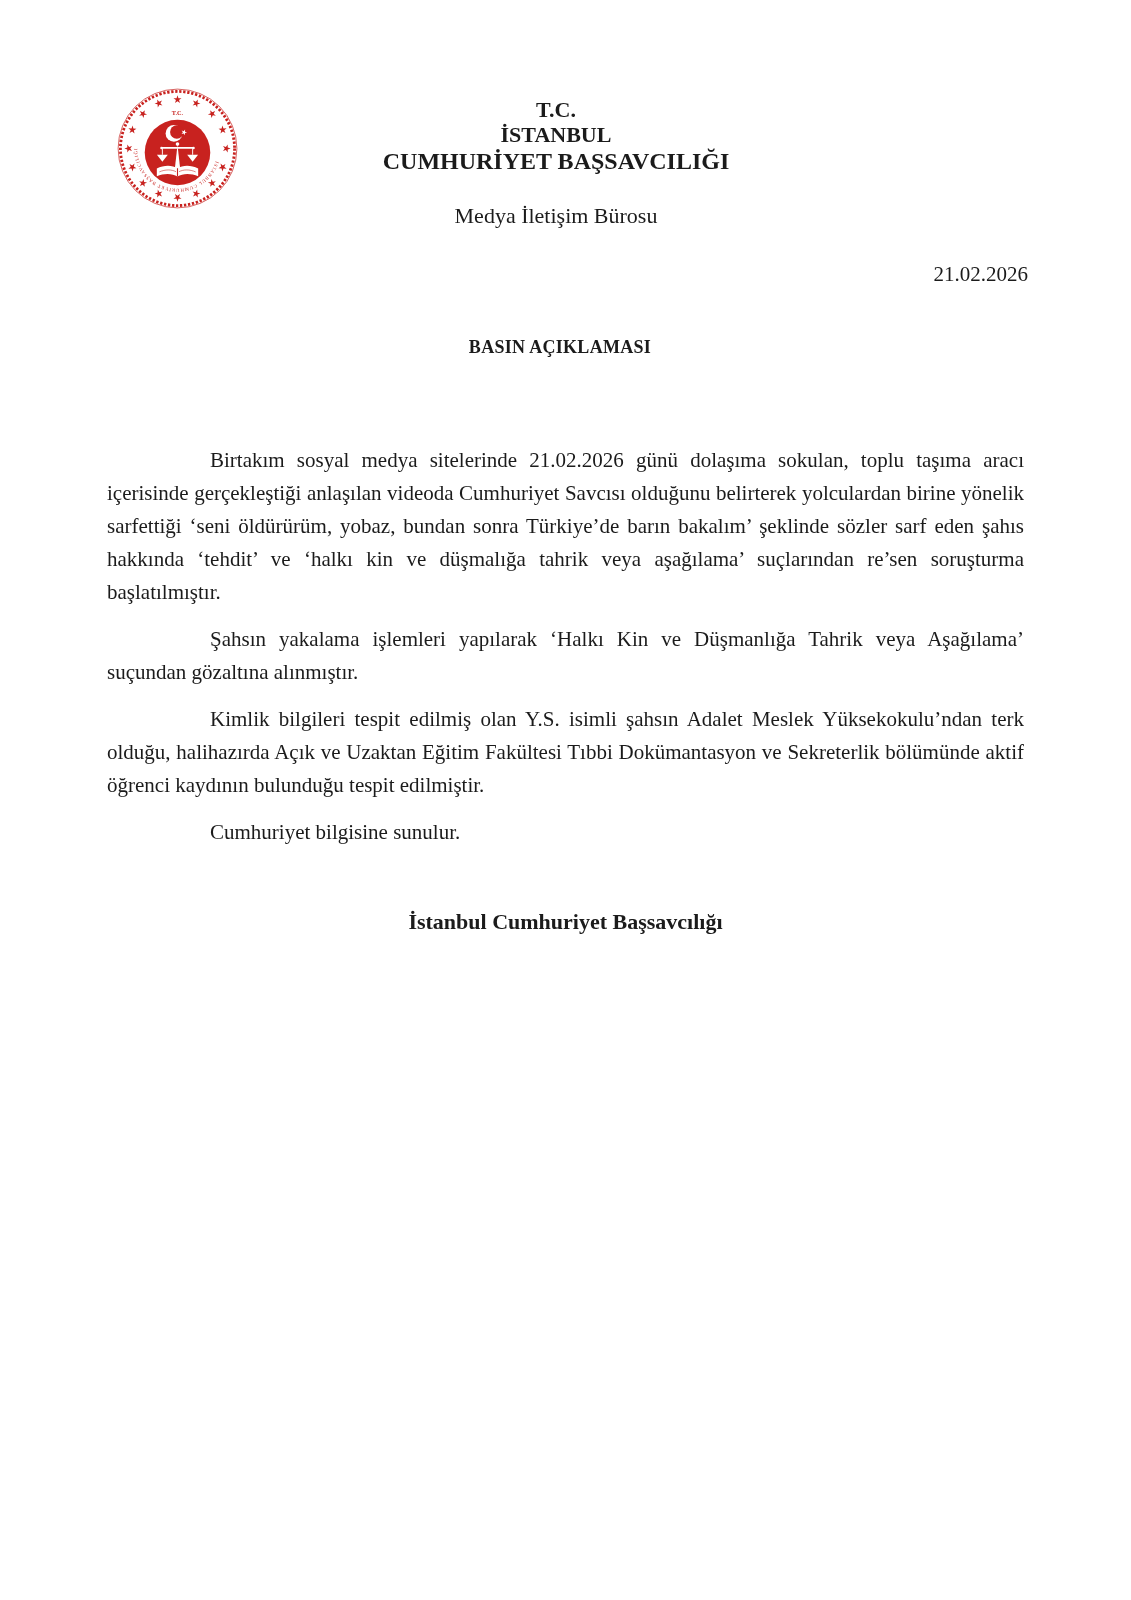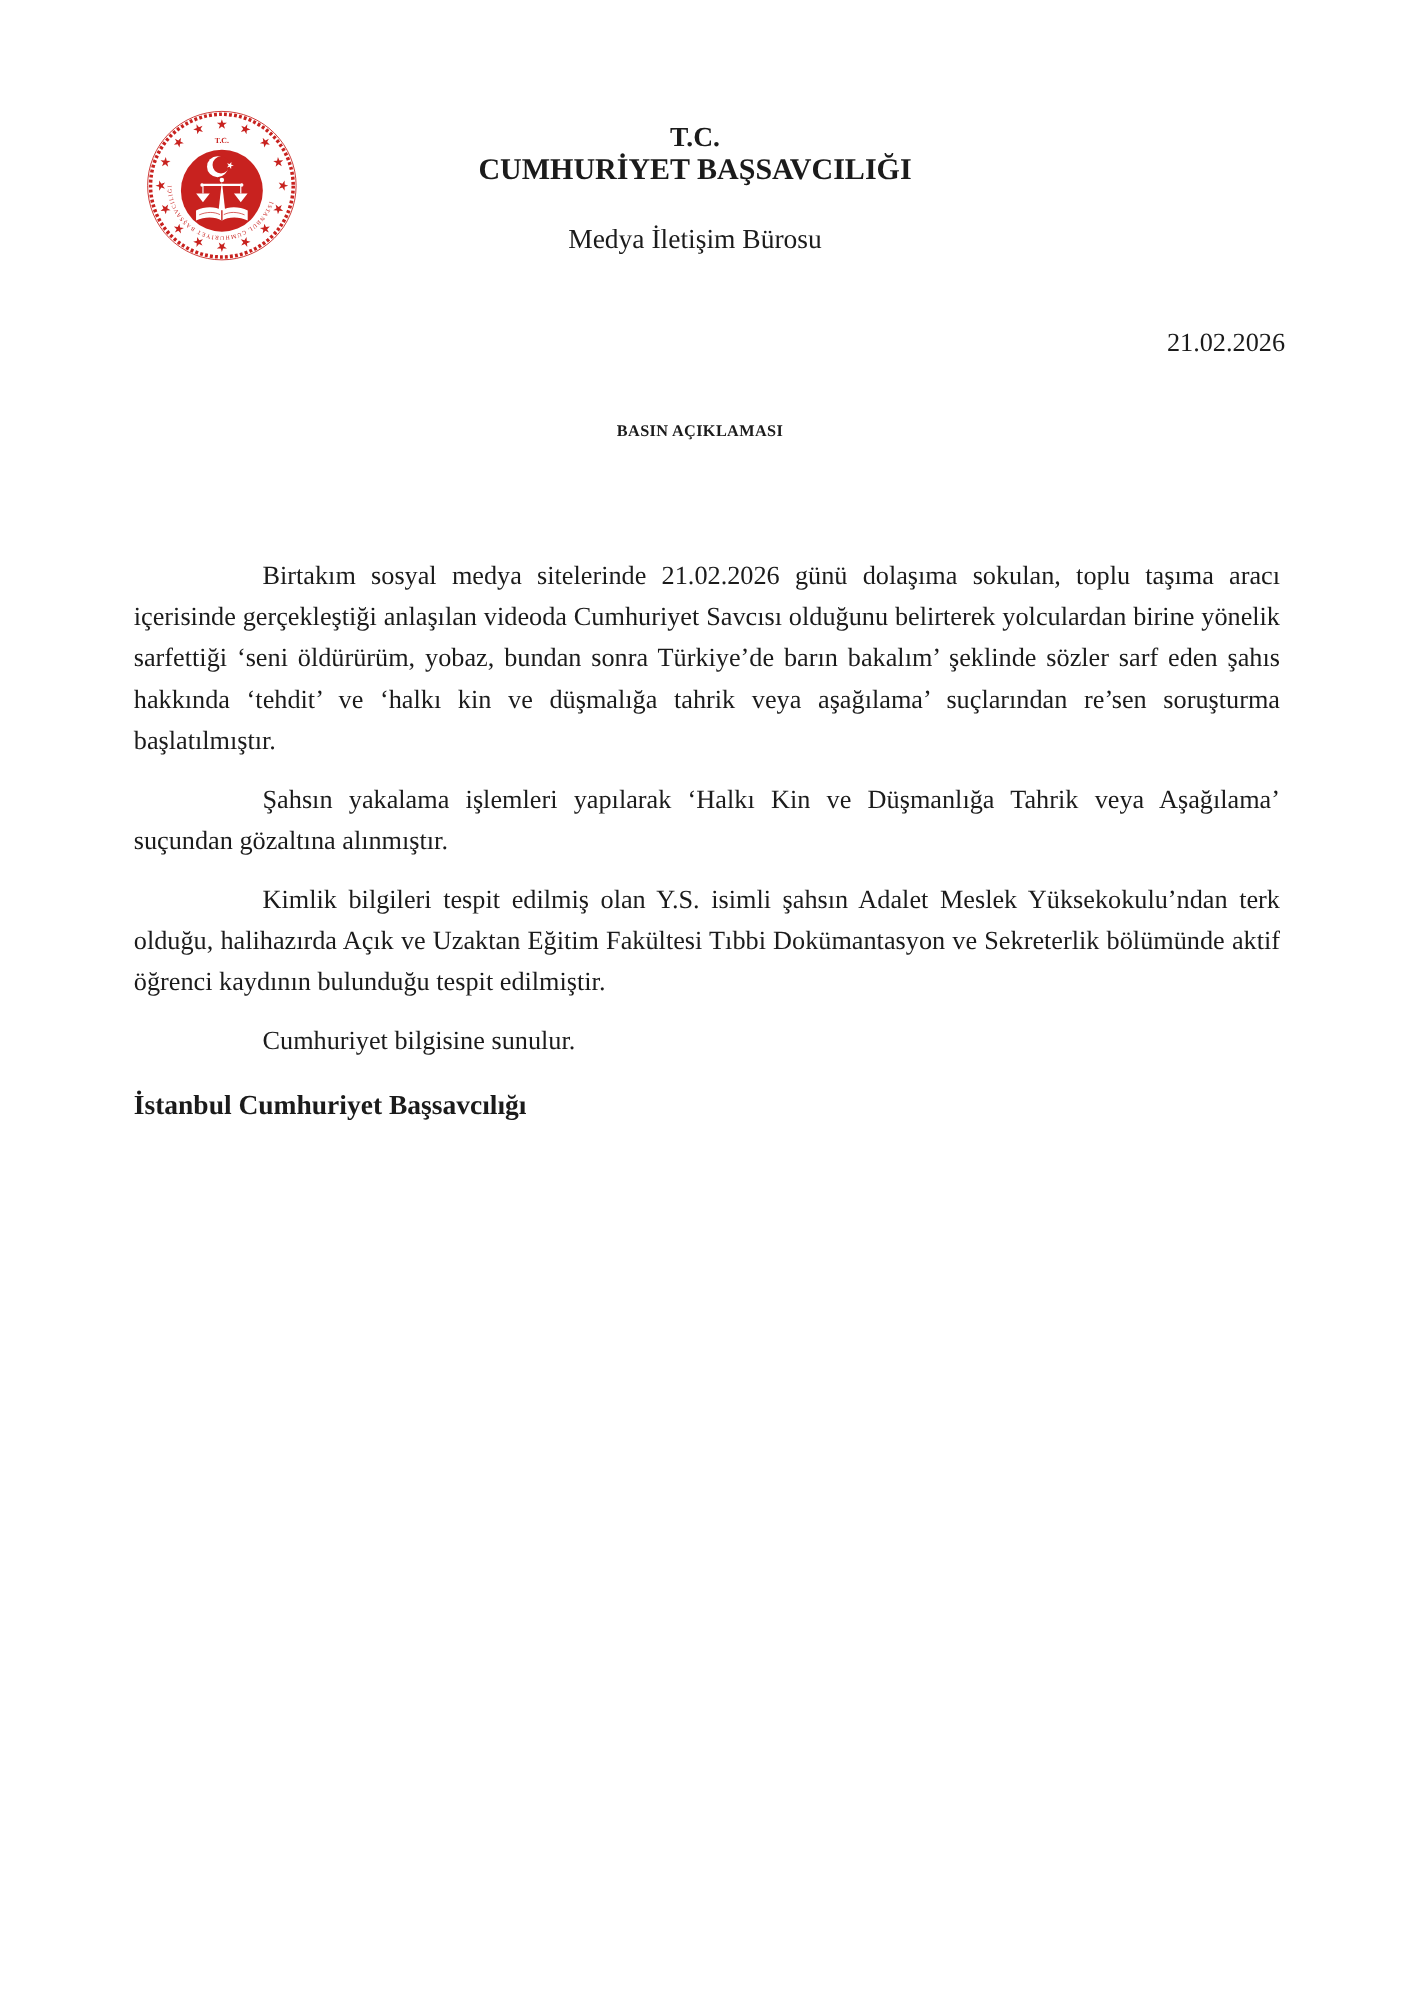--- a/index.html
+++ b/index.html
@@ -35,31 +35,31 @@
   .lh-office{font-weight:bold;font-size:24px;line-height:28px;}
   .lh-bureau{font-size:22px;line-height:26px;margin-top:28px;}
   
   .doc-date{
     position:absolute;top:262px;right:103px;
     font-size:21px;
   }
   
   .doc-title{
     position:absolute;top:337px;left:0;width:1120px;
-    text-align:center;font-weight:bold;font-size:13px;letter-spacing:0.3px;
+    text-align:center;font-weight:bold;font-size:18px;letter-spacing:0.3px;
   }
   
   .body-col{
     position:absolute;left:107px;top:444px;width:917px;
     font-size:21px;line-height:33px;text-align:justify;
   }
   .body-col p{margin:0 0 14px 0;text-indent:103px;}
   .signature{
-    margin-top:20px;
-    text-align:left;font-weight:bold;font-size:22px;line-height:30px;
+    margin-top:58px;
+    text-align:center;font-weight:bold;font-size:22px;line-height:30px;
   }
 </style>
 </head>
 <body>
 
 <div class="page">
 
   <div class="emblem">
     <svg viewBox="0 0 120 120" xmlns="http://www.w3.org/2000/svg">
       <defs>
@@ -118,20 +118,21 @@
       <g>
         <path class="wf" d="M39.5,79.8 C46.5,76.2 55,76.4 60,79.6 C65,76.4 73.5,76.2 80.5,79.8 L80.5,87.6 C73.5,84.3 65,84.5 60,87.8 C55,84.5 46.5,84.3 39.5,87.6 Z"></path>
         <path class="rs" d="M60,79.6 V87.8" stroke-width="1.1" fill="none"></path>
         <path class="rs" stroke-width="0.55" fill="none" d="M42,83.2 C48,80.6 54,80.7 58.5,83 M78,83.2 C72,80.6 66,80.7 61.5,83"></path>
       </g>
     </svg>
   </div>
 
   <div class="letterhead">
     <div class="lh-tc">T.C.</div>
+    <div class="lh-city">İSTANBUL</div>
     <div class="lh-office">CUMHURİYET BAŞSAVCILIĞI</div>
     <div class="lh-bureau">Medya İletişim Bürosu</div>
   </div>
 
   <div class="doc-date">21.02.2026</div>
 
   <div class="doc-title">BASIN AÇIKLAMASI</div>
 
   <div class="body-col">
     <p>Birtakım sosyal medya sitelerinde 21.02.2026 günü dolaşıma sokulan, toplu taşıma aracı içerisinde gerçekleştiği anlaşılan videoda Cumhuriyet Savcısı olduğunu belirterek yolculardan birine yönelik sarfettiği ‘seni öldürürüm, yobaz, bundan sonra Türkiye’de barın bakalım’ şeklinde sözler sarf eden şahıs hakkında ‘tehdit’ ve ‘halkı kin ve düşmalığa tahrik veya aşağılama’ suçlarından re’sen soruşturma başlatılmıştır.</p>

